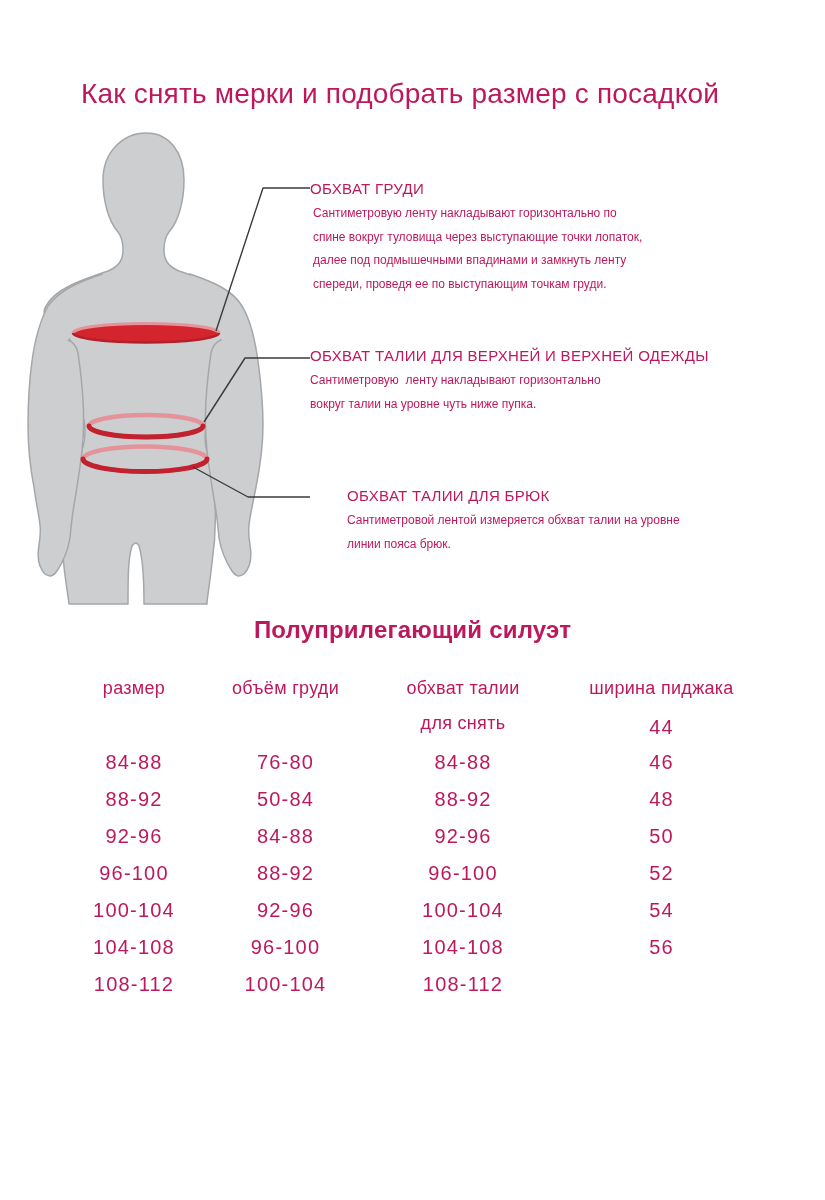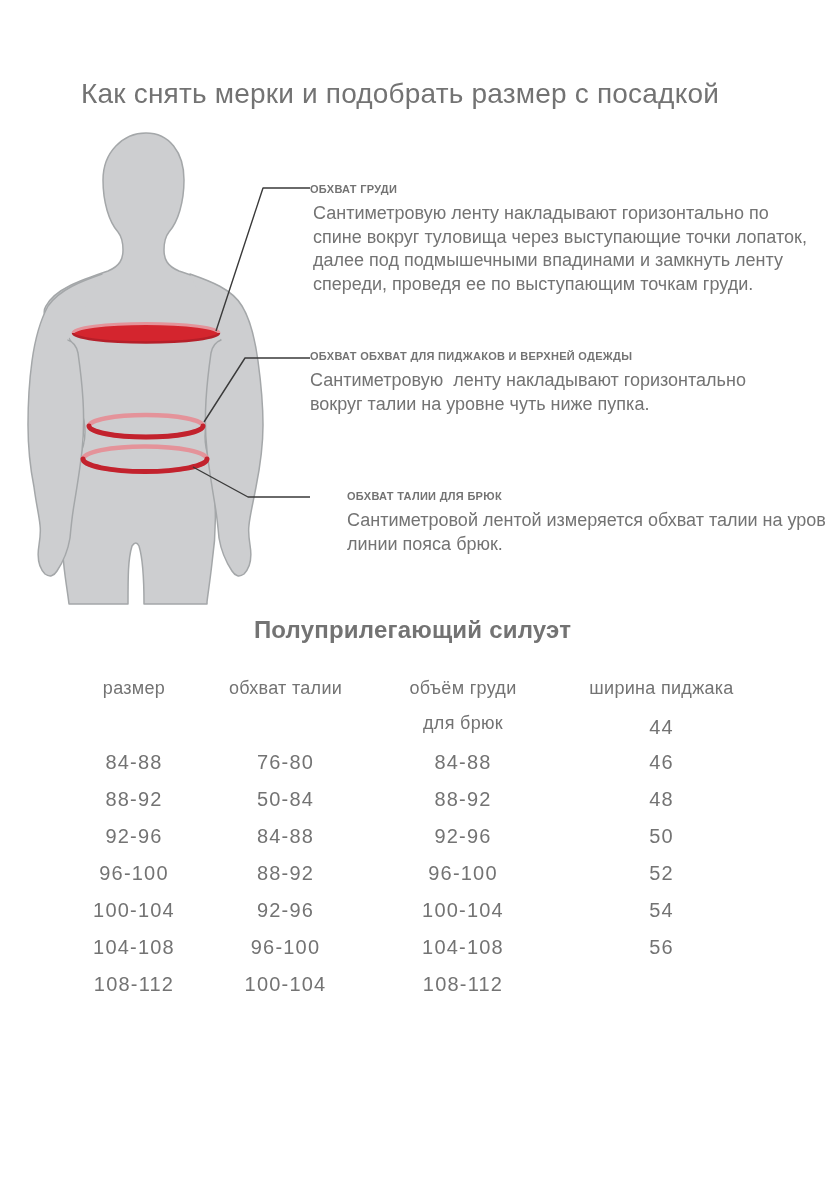--- a/index.html
+++ b/index.html
@@ -1,31 +1,31 @@
 <!DOCTYPE html>
 <html><head>
 <meta charset="utf-8">
 <style>
   html,body{margin:0;padding:0;background:#ffffff;}
   .page{
     position:relative;width:825px;height:1200px;background:#fff;overflow:hidden;
-    font-family:"Liberation Sans","DejaVu Sans",sans-serif;color:#737373;
+    font-family:"Liberation Sans","DejaVu Sans",sans-serif;color:#be185d;
   }
   .abs{position:absolute;}
   .main-title{
     left:0;top:78px;width:800px;text-align:center;
     font-size:28px;font-weight:400;letter-spacing:.2px;white-space:nowrap;
   }
   .figure-svg{left:20px;top:125px;}
   .callout{left:310px;}
   .callout-heading{
-    font-size:11px;line-height:24px;font-weight:700;letter-spacing:.3px;white-space:nowrap;
+    font-size:15px;line-height:24px;font-weight:400;letter-spacing:.3px;white-space:nowrap;
   }
   .callout-text{
-    font-size:18px;line-height:23.5px;white-space:pre-wrap;margin-top:1px;padding-left:3px;
+    font-size:12px;line-height:23.5px;white-space:pre-wrap;margin-top:1px;padding-left:3px;
     width:500px;
   }
   .co1{top:177px;}
   .co2{top:344px;}
   .co2 .callout-text{padding-left:0;}
   .co3{top:484px;margin-left:37px;}
   .co3 .callout-text{padding-left:0;}
   .table-wrap{left:60px;top:614px;width:710px;}
   .tbl-title{
     width:705px;text-align:center;font-size:24px;font-weight:700;letter-spacing:.2px;
@@ -167,43 +167,43 @@
 
   <div class="abs callout co1">
     <div class="callout-heading">ОБХВАТ ГРУДИ</div>
     <div class="callout-text">Сантиметровую ленту накладывают горизонтально по
 спине вокруг туловища через выступающие точки лопаток,
 далее под подмышечными впадинами и замкнуть ленту
 спереди, проведя ее по выступающим точкам груди.</div>
   </div>
 
   <div class="abs callout co2">
-    <div class="callout-heading">ОБХВАТ ОБХВАТ ДЛЯ ПИДЖАКОВ И ВЕРХНЕЙ ОДЕЖДЫ</div>
+    <div class="callout-heading">ОБХВАТ ТАЛИИ ДЛЯ ВЕРХНЕЙ И ВЕРХНЕЙ ОДЕЖДЫ</div>
     <div class="callout-text">Сантиметровую  ленту накладывают горизонтально
 вокруг талии на уровне чуть ниже пупка.</div>
   </div>
 
   <div class="abs callout co3">
     <div class="callout-heading">ОБХВАТ ТАЛИИ ДЛЯ БРЮК</div>
     <div class="callout-text">Сантиметровой лентой измеряется обхват талии на уровне
 линии пояса брюк.</div>
   </div>
 
   <div class="abs table-wrap">
     <div class="tbl-title">Полуприлегающий силуэт</div>
     <div class="tbl-grid">
 
       <div class="cell hcell">размер</div>
+      <div class="cell hcell">объём груди</div>
       <div class="cell hcell">обхват талии</div>
-      <div class="cell hcell">объём груди</div>
       <div class="cell hcell">ширина пиджака</div>
 
       <div class="cell hcell"></div>
       <div class="cell hcell"></div>
-      <div class="cell hcell">для брюк</div>
+      <div class="cell hcell">для снять</div>
 
       <div class="cell dcell">44</div>
       <div class="cell dcell">84-88</div>
       <div class="cell dcell">76-80</div>
       <div class="cell dcell">84-88</div>
 
       <div class="cell dcell">46</div>
       <div class="cell dcell">88-92</div>
       <div class="cell dcell">50-84</div>
       <div class="cell dcell">88-92</div>

